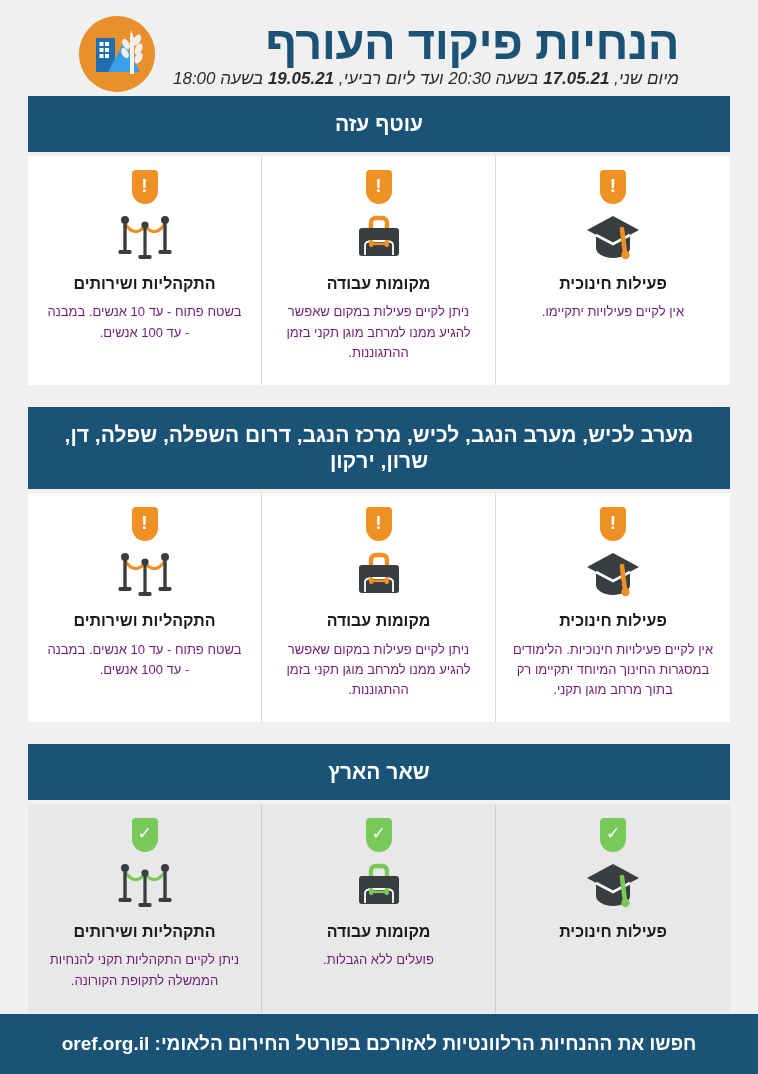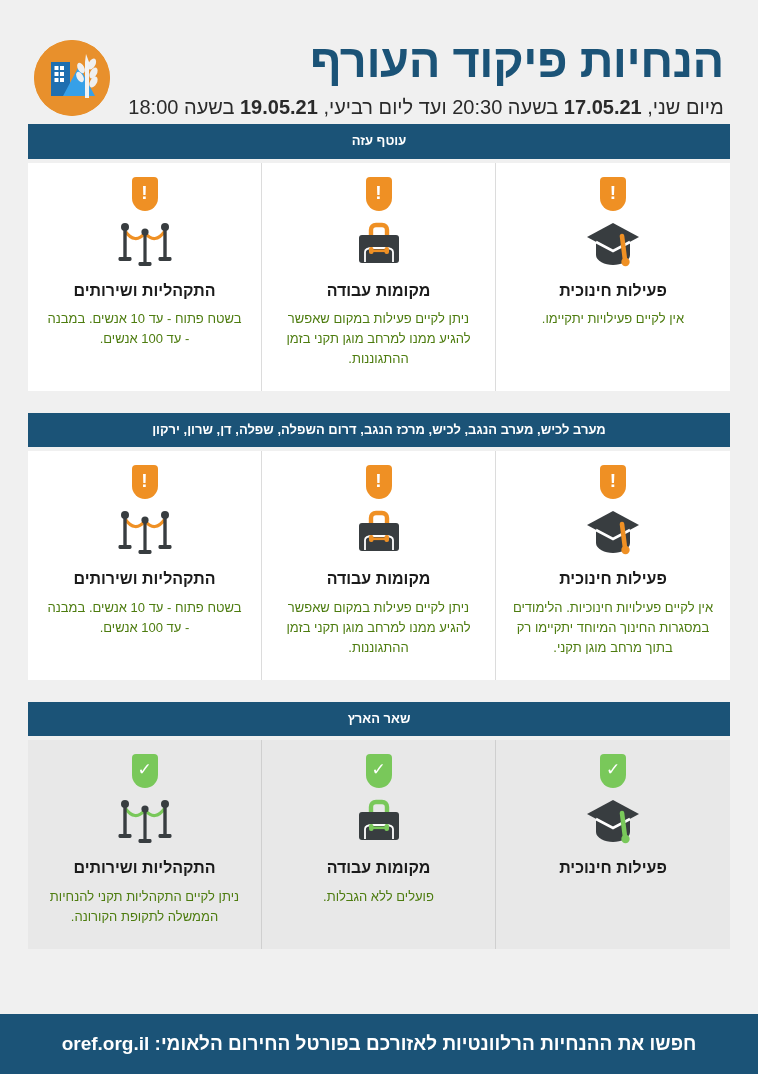--- a/index.html
+++ b/index.html
@@ -15,42 +15,42 @@
     direction: rtl;
     overflow: hidden;
     position: relative;
   }
 
   
   .header {
     display: flex;
     align-items: center;
     justify-content: center;
-    padding: 36px 24px 4px 24px;
+    padding: 16px 24px 4px 24px;
     gap: 18px;
   }
   .header-text {
     text-align: right;
     flex: 0 1 auto;
   }
   .main-title {
     font-size: 47px;
     font-weight: 700;
     color: #1b5377;
     letter-spacing: -0.5px;
     line-height: 1.05;
     margin: 0;
     white-space: nowrap;
   }
   .subtitle {
-    font-size: 20px;
+    font-size: 17px;
     color: #2a2a2a;
-    margin-top: 9px;
     line-height: 1.3;
     white-space: nowrap;
+    font-style: italic;
   }
   .subtitle b { font-weight: 700; }
 
   .logo {
     width: 76px;
     height: 76px;
     border-radius: 50%;
     background: #e8902c;
     position: relative;
     flex: 0 0 auto;
@@ -59,23 +59,23 @@
   .logo svg { display: block; }
 
   
   .section {
     margin: 0 28px 22px 28px;
   }
   .section-bar {
     background: #1b5377;
     color: #ffffff;
     text-align: center;
-    font-size: 13px;
-    font-weight: 700;
-    padding: 9px 14px;
+    font-size: 21px;
+    font-weight: 700;
+    padding: 15px 14px;
     line-height: 1.25;
   }
   .cards {
     display: flex;
     background: #ffffff;
     margin-top: 4px;
   }
   .cards.gray { background: #e8e8e8; }
 
   .card {
@@ -117,21 +117,21 @@
   .card-title {
     font-size: 16px;
     font-weight: 700;
     color: #1b1b1b;
     margin-bottom: 9px;
     line-height: 1.2;
     text-align: center;
   }
   .card-body {
     font-size: 13px;
-    color: #4d7c0f;
+    color: #701a75;
     line-height: 1.55;
   }
 
   
   .footer {
     position: absolute;
     left: 0;
     right: 0;
     bottom: 0;
     background: #1b5377;

